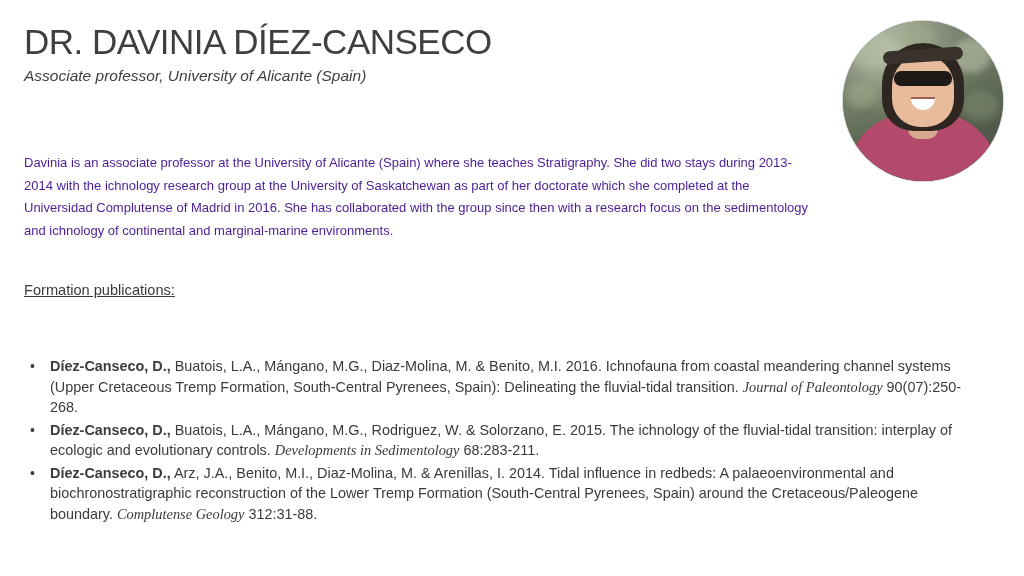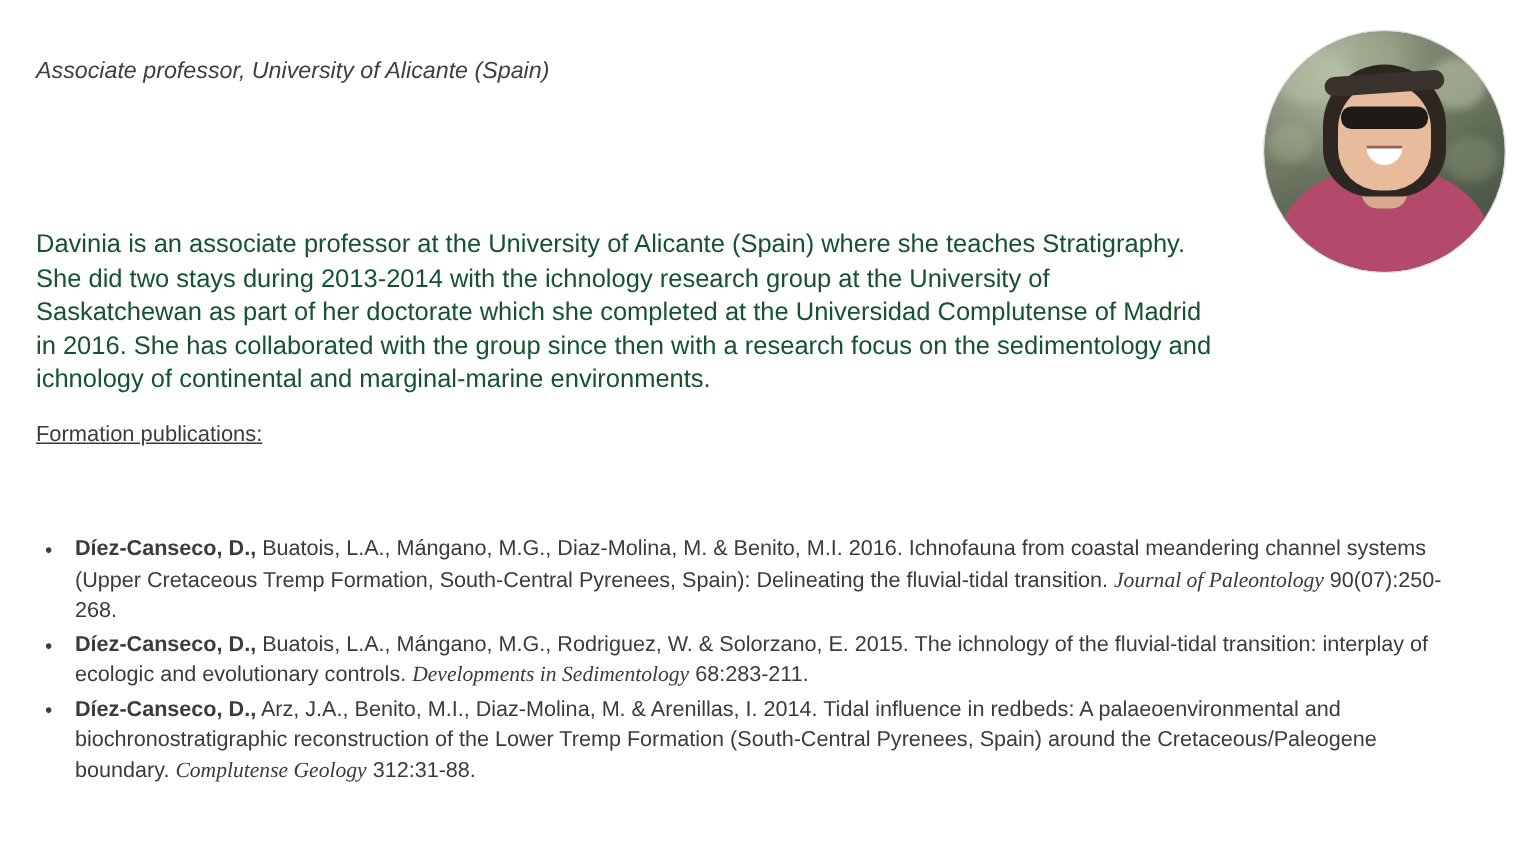--- a/index.html
+++ b/index.html
@@ -37,21 +37,21 @@
     color: #3f3f3f;
     font-weight: normal;
     margin: 0;
     white-space: nowrap;
   }
   .subtitle {
     font-size: 15.5px;
     line-height: 20px;
     font-style: italic;
     color: #3f3f3f;
-    margin: 16px 0 0 0;
+    margin: 4px 0 0 0;
   }
 
   
   .portrait {
     position: absolute;
     right: 21px;
     top: 21px;
     width: 160px;
     height: 160px;
     border-radius: 50%;
@@ -152,23 +152,23 @@
     border-radius: 0 0 14px 14px;
     border-top: 2px solid #9c5f52;
   }
 
   
   .bio {
     position: absolute;
     left: 24px;
     top: 152px;
     width: 790px;
-    font-size: 17px;
+    font-size: 13px;
     line-height: 22.5px;
-    color: #14532d;
+    color: #4c1d95;
   }
 
   .pub-heading {
     position: absolute;
     left: 24px;
     top: 280px;
     font-size: 14.6px;
     line-height: 20px;
     color: #3b3b3b;
     text-decoration: underline;
@@ -199,20 +199,21 @@
   }
   .pub-item b { font-weight: bold; }
   .pub-item i { font-style: italic; font-family: Liberation Serif, serif; }
 </style>
 </head>
 <body>
 
 <div class="slide">
 
   <div class="header">
+    <h1 class="name-title">DR. DAVINIA DÍEZ-CANSECO</h1>
     <div class="subtitle">Associate professor, University of Alicante (Spain)</div>
   </div>
 
   <div class="portrait">
     <div class="photo-bg"></div>
     <div class="speck s1"></div>
     <div class="speck s2"></div>
     <div class="speck s3"></div>
     <div class="speck s4"></div>
     <div class="speck s5"></div>

